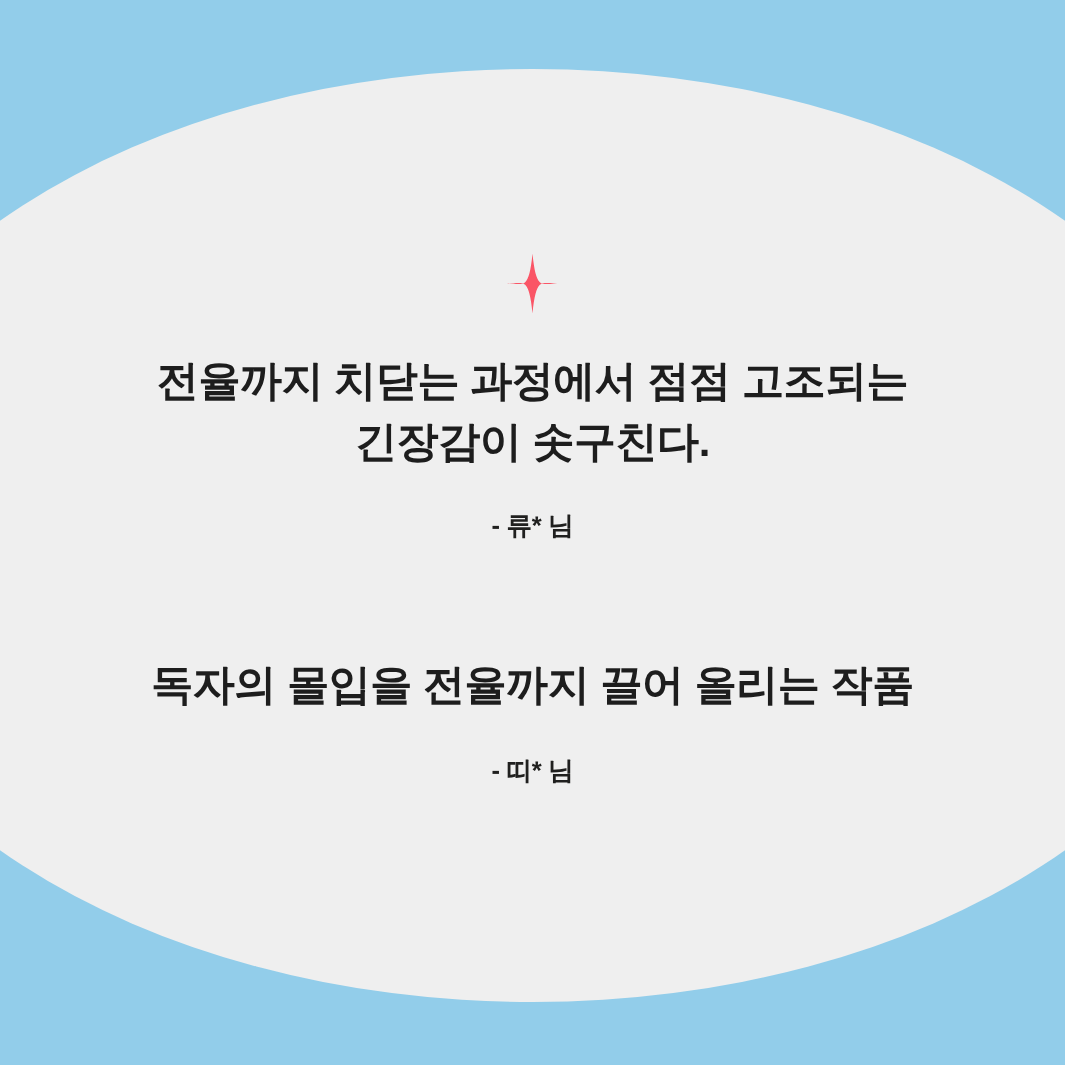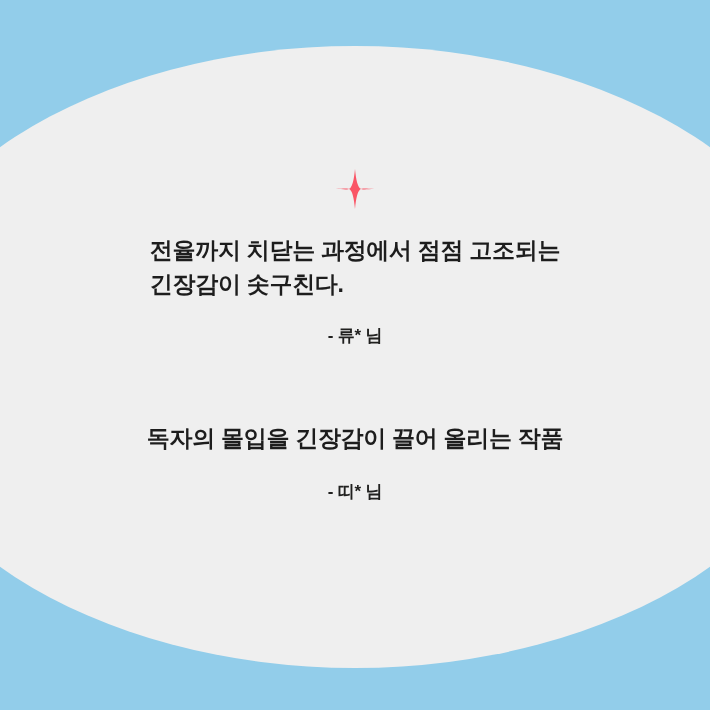--- a/index.html
+++ b/index.html
@@ -58,24 +58,24 @@
   .quote-block {
     width: 100%;
     display: flex;
     flex-direction: column;
     align-items: center;
   }
 
   .quote-text {
     font-family: "Liberation Sans", "DejaVu Sans", sans-serif;
     font-weight: bold;
-    font-size: 23px;
+    font-size: 28px;
     line-height: 1.48;
     color: #1d1d1d;
-    text-align: left;
+    text-align: center;
     letter-spacing: -0.3px;
     white-space: pre-line;
     margin: 0;
   }
 
   .quote-author {
     font-family: "Liberation Sans", "DejaVu Sans", sans-serif;
     font-weight: bold;
     font-size: 17px;
     color: #20201f;
@@ -112,18 +112,18 @@
       </svg>
     </div>
 
     <div class="quote-block" id="quote-block-1">
       <p class="quote-text">전율까지 치닫는 과정에서 점점 고조되는
 긴장감이 솟구친다.</p>
       <p class="quote-author" id="quote-1-author">- 류* 님</p>
     </div>
 
     <div class="quote-block" id="quote-block-2">
-      <p class="quote-text">독자의 몰입을 긴장감이 끌어 올리는 작품</p>
+      <p class="quote-text">독자의 몰입을 전율까지 끌어 올리는 작품</p>
       <p class="quote-author" id="quote-2-author">- 띠* 님</p>
     </div>
 
   </div>
 </div>
 
 </body></html>

